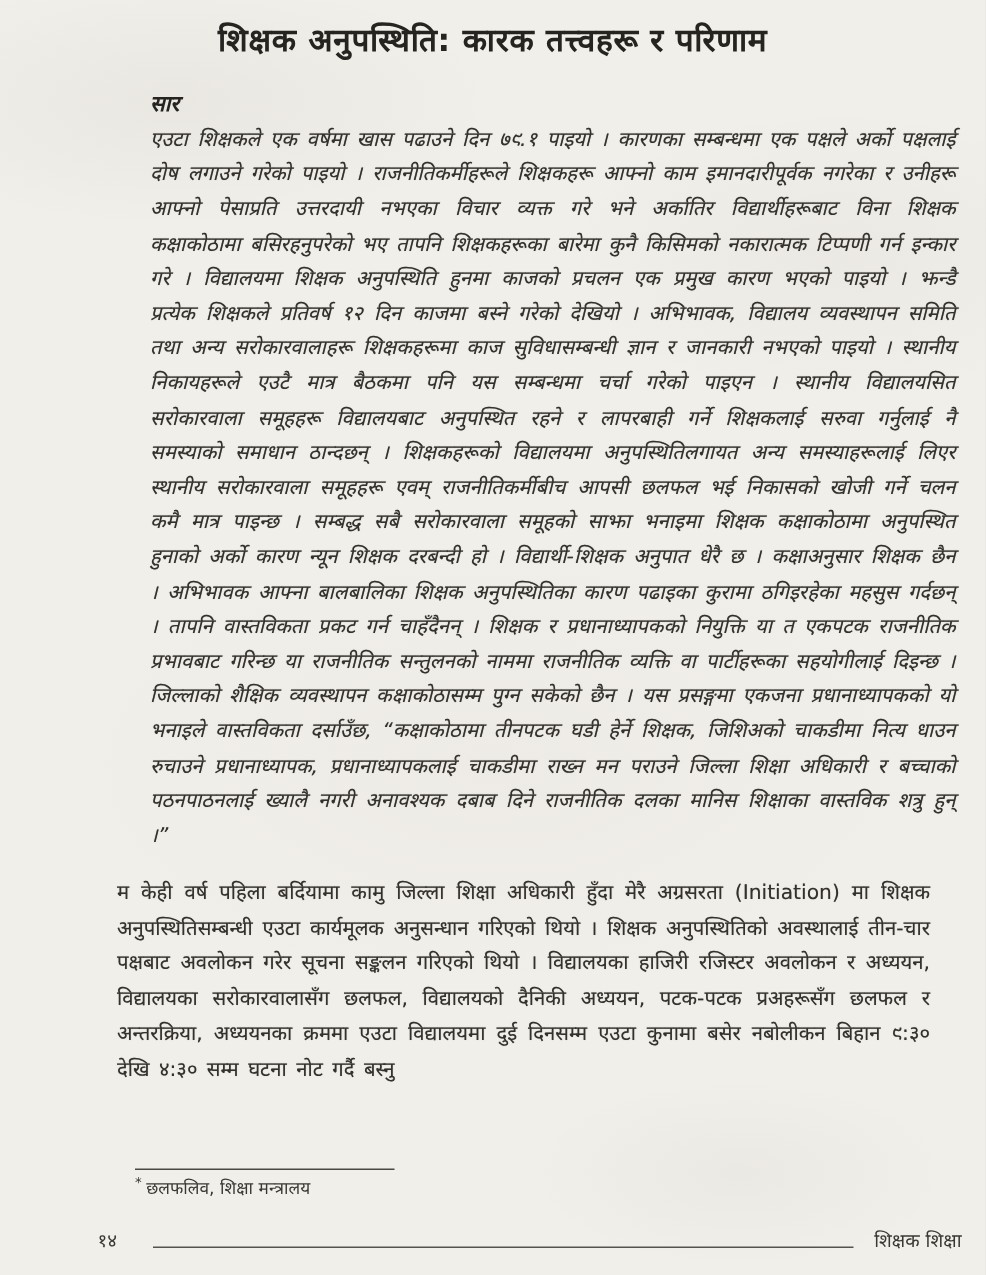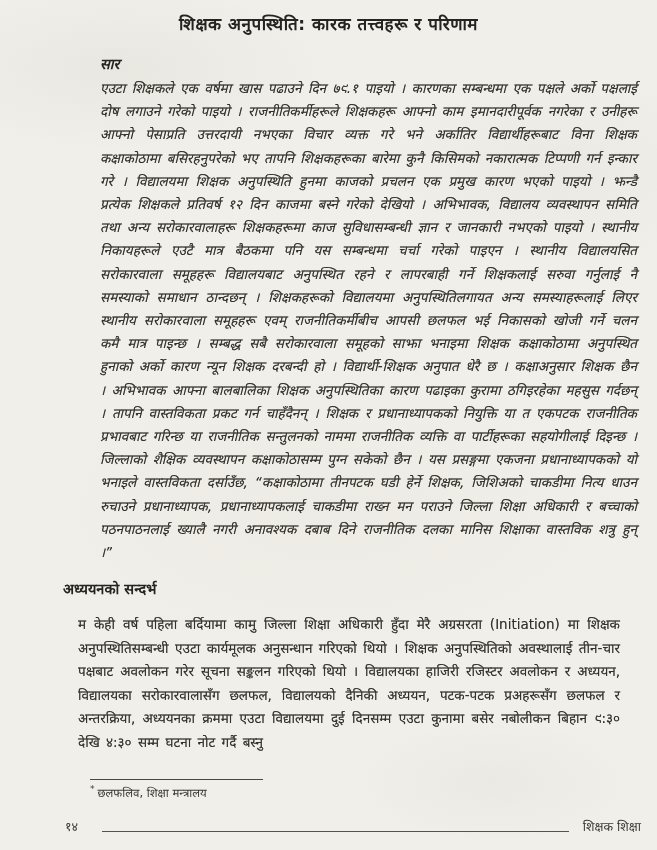--- a/index.html
+++ b/index.html
@@ -19,21 +19,21 @@
       radial-gradient(ellipse 300px 120px at 18% 8%, rgba(90,85,75,0.05), transparent 70%),
       radial-gradient(ellipse 260px 140px at 85% 20%, rgba(90,85,75,0.04), transparent 70%),
       radial-gradient(ellipse 400px 200px at 50% 60%, rgba(120,115,100,0.03), transparent 75%),
       radial-gradient(ellipse 200px 90px at 75% 92%, rgba(90,85,75,0.04), transparent 70%),
       #f1efe9;
   }
   .title {
     margin: 0;
     padding-top: 12px;
     text-align: center;
-    font-size: 17px;
+    font-size: 21px;
     font-weight: bold;
     letter-spacing: 0.5px;
     color: #262420;
   }
   .author {
     margin-top: 7px;
     margin-right: 80px;
     text-align: right;
     font-size: 12.5px;
     font-weight: bold;
@@ -119,21 +119,20 @@
 
   <h1 class="title">शिक्षक अनुपस्थिति: कारक तत्त्वहरू र परिणाम</h1>
 
 
   <div class="abstract-block">
     <div class="abstract-heading">सार</div>
     <p class="abstract-body">एउटा शिक्षकले एक वर्षमा खास पढाउने दिन ७९.१ पाइयो । कारणका सम्बन्धमा एक पक्षले अर्को पक्षलाई दोष लगाउने गरेको पाइयो । राजनीतिकर्मीहरूले शिक्षकहरू आफ्नो काम इमानदारीपूर्वक नगरेका र उनीहरू आफ्नो पेसाप्रति उत्तरदायी नभएका विचार व्यक्त गरे भने अर्कातिर विद्यार्थीहरूबाट विना शिक्षक कक्षाकोठामा बसिरहनुपरेको भए तापनि शिक्षकहरूका बारेमा कुनै किसिमको नकारात्मक टिप्पणी गर्न इन्कार गरे । विद्यालयमा शिक्षक अनुपस्थिति हुनमा काजको प्रचलन एक प्रमुख कारण भएको पाइयो । झन्डै प्रत्येक शिक्षकले प्रतिवर्ष १२ दिन काजमा बस्ने गरेको देखियो । अभिभावक, विद्यालय व्यवस्थापन समिति तथा अन्य सरोकारवालाहरू शिक्षकहरूमा काज सुविधासम्बन्धी ज्ञान र जानकारी नभएको पाइयो । स्थानीय निकायहरूले एउटै मात्र बैठकमा पनि यस सम्बन्धमा चर्चा गरेको पाइएन । स्थानीय विद्यालयसित सरोकारवाला समूहहरू विद्यालयबाट अनुपस्थित रहने र लापरबाही गर्ने शिक्षकलाई सरुवा गर्नुलाई नै समस्याको समाधान ठान्दछन् । शिक्षकहरूको विद्यालयमा अनुपस्थितिलगायत अन्य समस्याहरूलाई लिएर स्थानीय सरोकारवाला समूहहरू एवम् राजनीतिकर्मीबीच आपसी छलफल भई निकासको खोजी गर्ने चलन कमै मात्र पाइन्छ । सम्बद्ध सबै सरोकारवाला समूहको साझा भनाइमा शिक्षक कक्षाकोठामा अनुपस्थित हुनाको अर्को कारण न्यून शिक्षक दरबन्दी हो । विद्यार्थी-शिक्षक अनुपात धेरै छ । कक्षाअनुसार शिक्षक छैन । अभिभावक आफ्ना बालबालिका शिक्षक अनुपस्थितिका कारण पढाइका कुरामा ठगिइरहेका महसुस गर्दछन् । तापनि वास्तविकता प्रकट गर्न चाहँदैनन् । शिक्षक र प्रधानाध्यापकको नियुक्ति या त एकपटक राजनीतिक प्रभावबाट गरिन्छ या राजनीतिक सन्तुलनको नाममा राजनीतिक व्यक्ति वा पार्टीहरूका सहयोगीलाई दिइन्छ । जिल्लाको शैक्षिक व्यवस्थापन कक्षाकोठासम्म पुग्न सकेको छैन । यस प्रसङ्गमा एकजना प्रधानाध्यापकको यो भनाइले वास्तविकता दर्साउँछ, “कक्षाकोठामा तीनपटक घडी हेर्ने शिक्षक, जिशिअको चाकडीमा नित्य धाउन रुचाउने प्रधानाध्यापक, प्रधानाध्यापकलाई चाकडीमा राख्न मन पराउने जिल्ला शिक्षा अधिकारी र बच्चाको पठनपाठनलाई ख्यालै नगरी अनावश्यक दबाब दिने राजनीतिक दलका मानिस शिक्षाका वास्तविक शत्रु हुन् ।”</p>
   </div>
 
   <div class="section-block">
-    <div class="section-heading">अध्ययनको सन्दर्भ</div>
     <p class="section-body">म केही वर्ष पहिला बर्दियामा कामु जिल्ला शिक्षा अधिकारी हुँदा मेरै अग्रसरता (Initiation) मा शिक्षक अनुपस्थितिसम्बन्धी एउटा कार्यमूलक अनुसन्धान गरिएको थियो । शिक्षक अनुपस्थितिको अवस्थालाई तीन-चार पक्षबाट अवलोकन गरेर सूचना सङ्कलन गरिएको थियो । विद्यालयका हाजिरी रजिस्टर अवलोकन र अध्ययन, विद्यालयका सरोकारवालासँग छलफल, विद्यालयको दैनिकी अध्ययन, पटक-पटक प्रअहरूसँग छलफल र अन्तरक्रिया, अध्ययनका क्रममा एउटा विद्यालयमा दुई दिनसम्म एउटा कुनामा बसेर नबोलीकन बिहान ९:३० देखि ४:३० सम्म घटना नोट गर्दै बस्नु</p>
   </div>
 
   <div class="footnote-area">
     <div class="footnote-rule"></div>
     <div class="footnote">
       <sup>*</sup><span>छलफलिव, शिक्षा मन्त्रालय</span>
     </div>
   </div>
 

